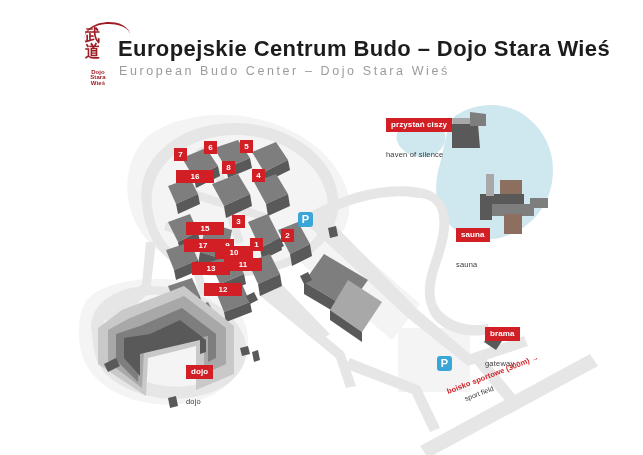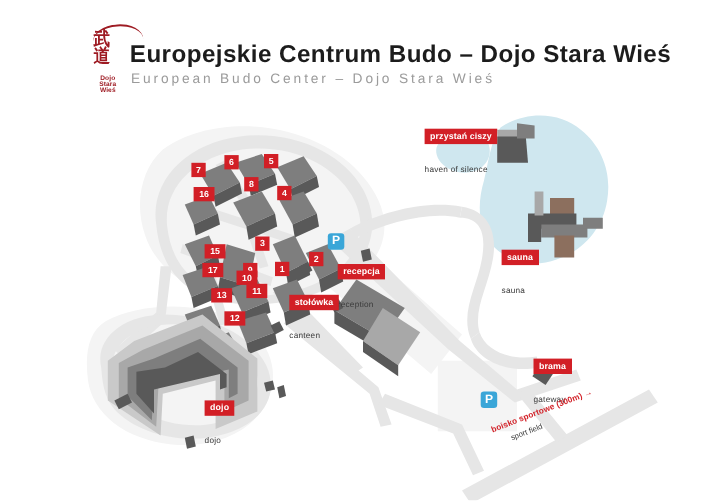--- a/index.html
+++ b/index.html
@@ -60,21 +60,21 @@
     margin-top:18px;white-space:nowrap;letter-spacing:.2px;
   }
   .lbl.center .pl, .lbl.center .en{text-align:left;}
 
   
   .num{
     position:absolute;background:#d21f26;color:#fff;
     width:13px;height:13px;line-height:13px;text-align:center;
     font-size:8px;font-weight:bold;
   }
-  .num.w2{width:19px;}
+  .num.w2{width:38px;}
 
   
   .park{
     position:absolute;width:15px;height:15px;border-radius:3px;
     background:#3aa6d8;color:#fff;font-size:11px;font-weight:bold;
     text-align:center;line-height:15px;
     font-family:"Liberation Sans", sans-serif;
   }
 
   
@@ -314,29 +314,21 @@
   <div class="lbl" style="left:386px;top:113px;">
     <span class="pl">przystań ciszy</span>
     <span class="en">haven of silence</span>
   </div>
 
   <div class="lbl center" style="left:456px;top:223px;">
     <span class="pl">sauna</span>
     <span class="en">sauna</span>
   </div>
 
-  <div class="lbl center" style="left:307px;top:236px;">
-    <span class="pl">recepcja</span>
-    <span class="en">reception</span>
-  </div>
-
-  <div class="lbl center" style="left:263px;top:264px;">
-    <span class="pl">stołówka</span>
-    <span class="en">canteen</span>
-  </div>
+
 
   <div class="lbl center" style="left:186px;top:360px;">
     <span class="pl">dojo</span>
     <span class="en">dojo</span>
   </div>
 
   <div class="lbl center" style="left:485px;top:322px;">
     <span class="pl">brama</span>
     <span class="en">gateway</span>
   </div>

